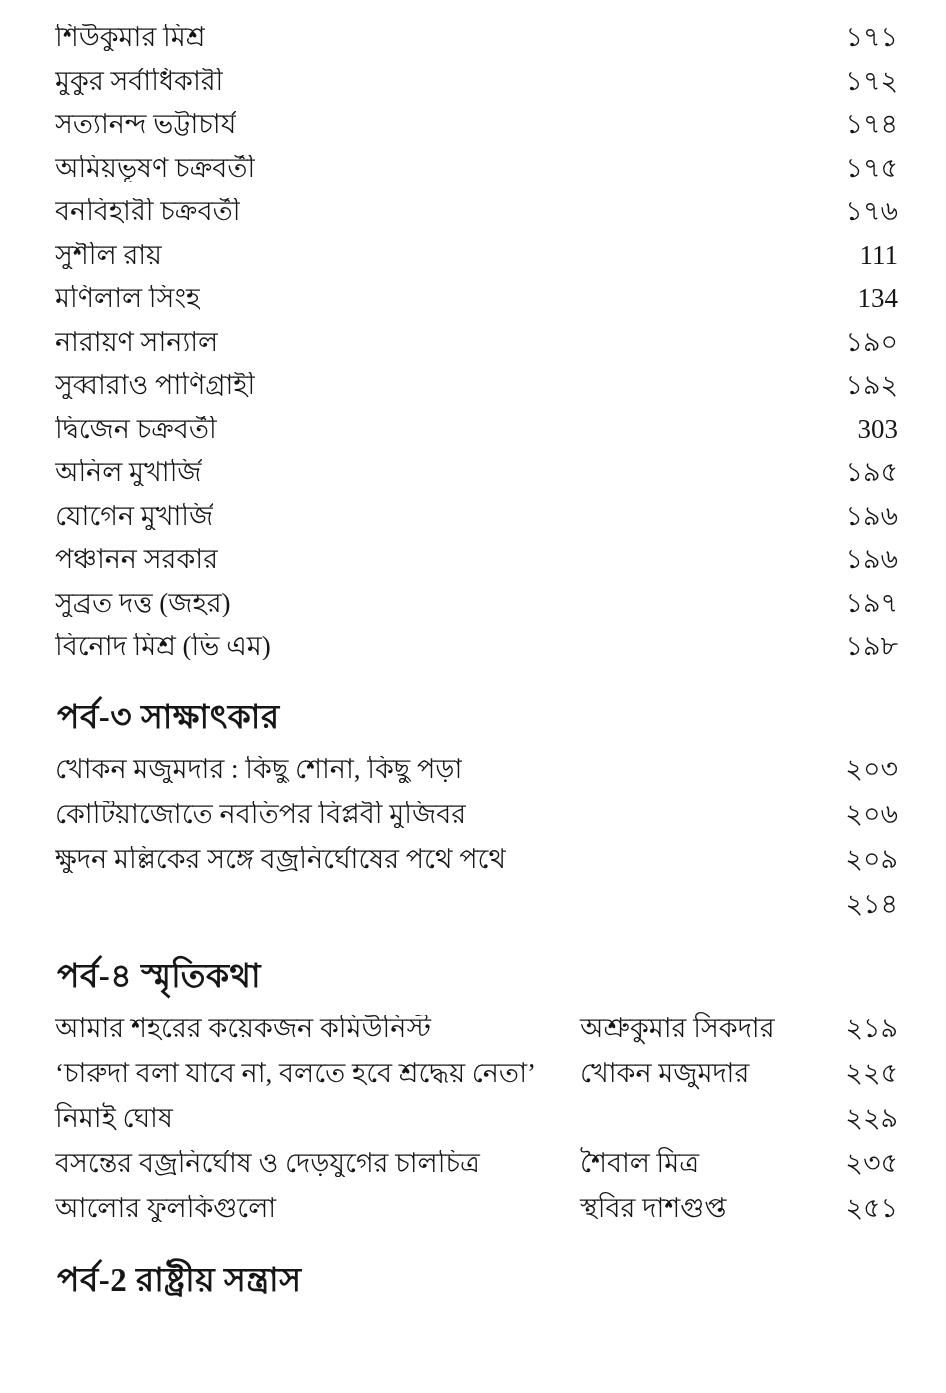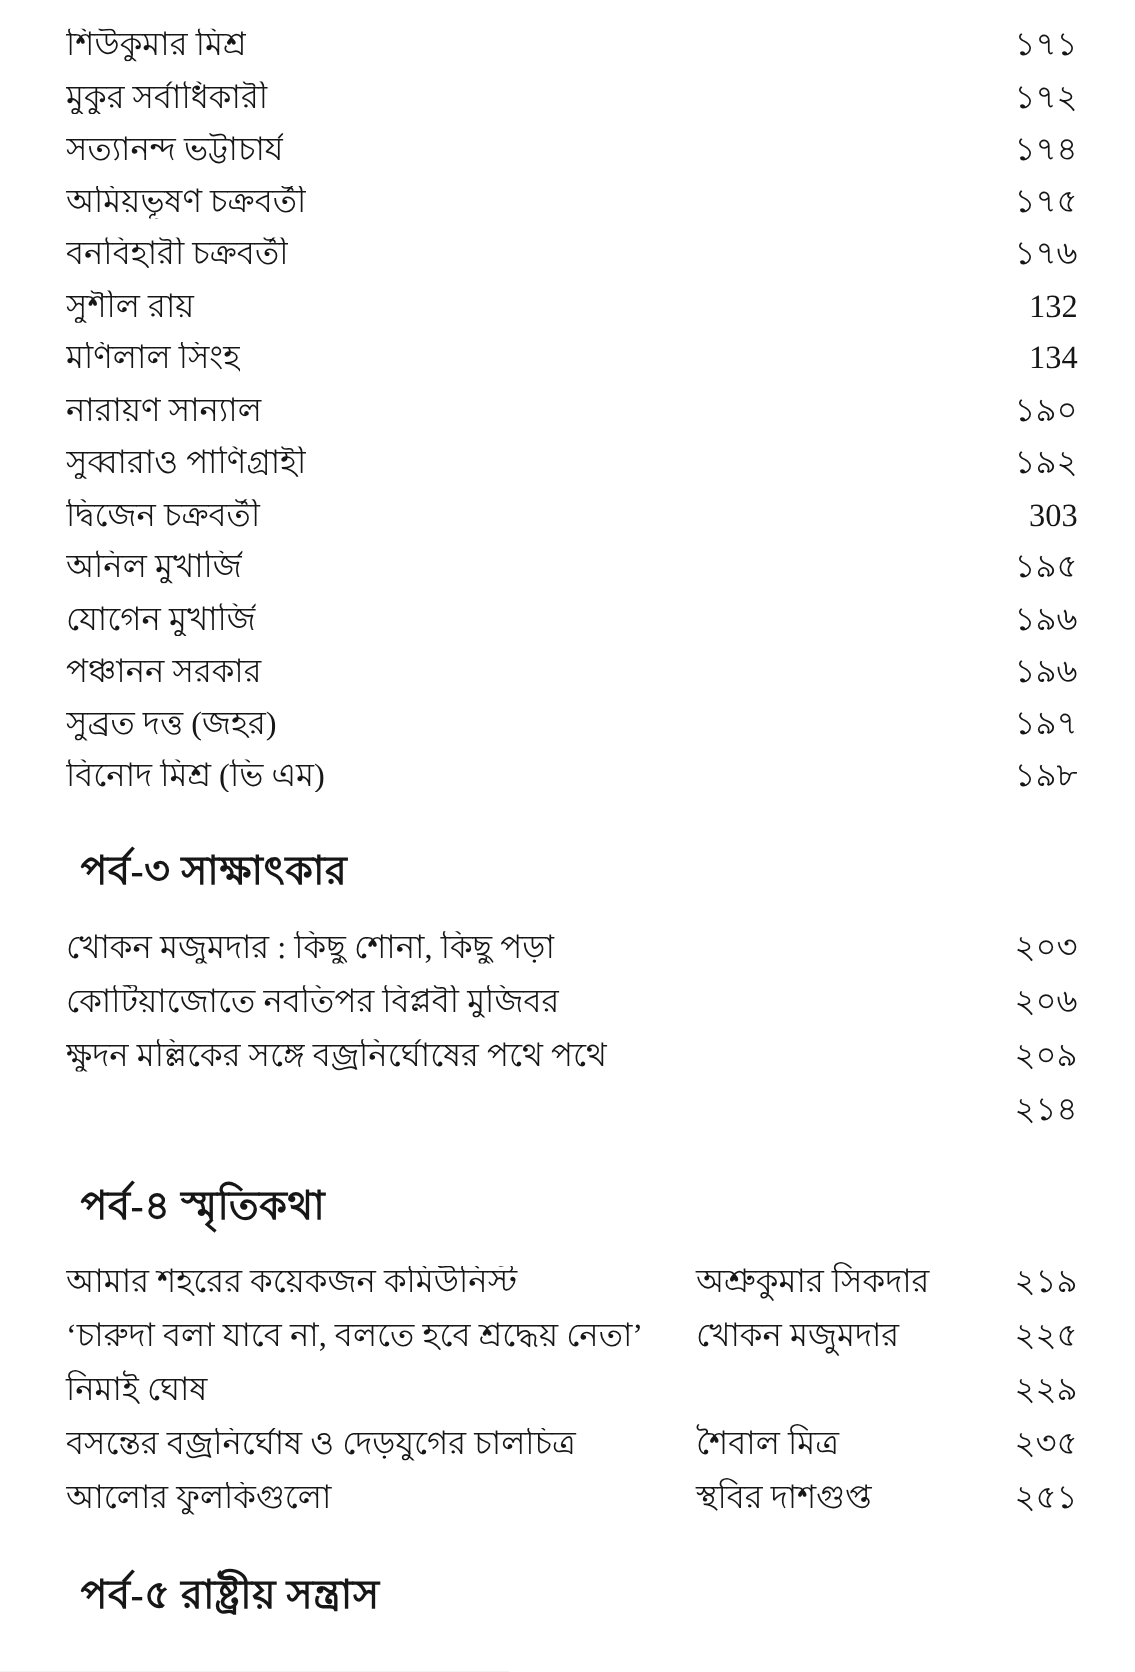--- a/index.html
+++ b/index.html
@@ -43,21 +43,21 @@
   }
   .row-page {
     flex: 0 0 90px;
     text-align: right;
     white-space: nowrap;
   }
   .section-heading {
     font-size: 33px;
     font-weight: 600;
     line-height: 1;
-    margin: 12px;
+    margin: 2px;
     padding: 22px 0 20px 0;
     letter-spacing: 0.5px;
   }
 </style>
 </head>
 <body>
 
 <div class="page">
   <main class="toc">
 
@@ -88,21 +88,21 @@
 
   <div class="toc-row">
     <span class="row-title">বনবিহারী চক্রবর্তী</span>
     <span class="row-fill"></span>
     <span class="row-page">১৭৬</span>
   </div>
 
   <div class="toc-row">
     <span class="row-title">সুশীল রায়</span>
     <span class="row-fill"></span>
-    <span class="row-page">132</span>
+    <span class="row-page">111</span>
   </div>
 
   <div class="toc-row">
     <span class="row-title">মণিলাল সিংহ</span>
     <span class="row-fill"></span>
     <span class="row-page">134</span>
   </div>
 
   <div class="toc-row">
     <span class="row-title">নারায়ণ সান্যাল</span>
@@ -206,17 +206,17 @@
     <span class="row-page">২৩৫</span>
   </div>
 
   <div class="toc-row row3">
     <span class="row-title">আলোর ফুলকিগুলো</span>
     <span class="row-author">স্থবির দাশগুপ্ত</span>
     <span class="row-page">২৫১</span>
   </div>
 </section>
 
-    <h2 class="section-heading">পর্ব-৫ রাষ্ট্রীয় সন্ত্রাস</h2>
+    <h2 class="section-heading">পর্ব-2 রাষ্ট্রীয় সন্ত্রাস</h2>
 
 
   </main>
 </div>
 
 </body></html>

